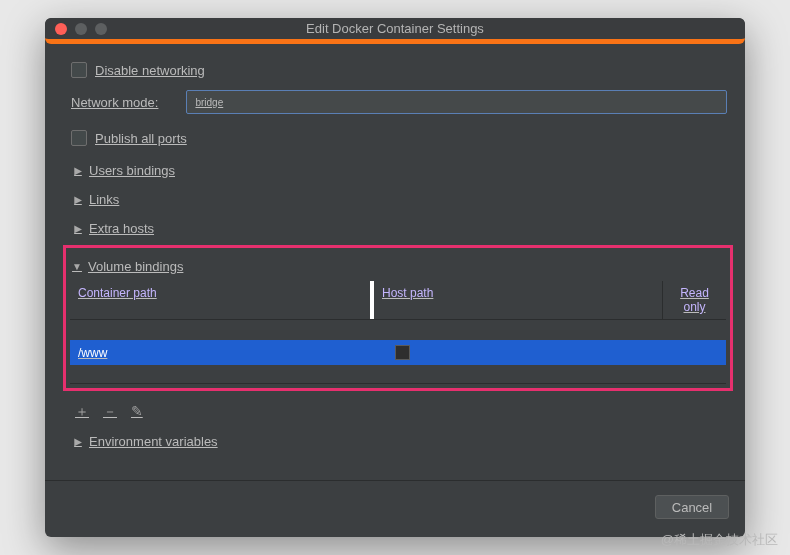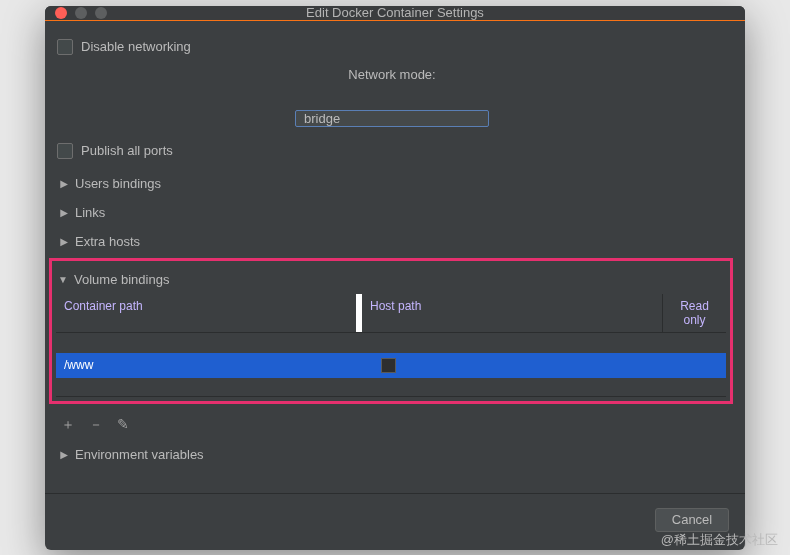--- a/index.html
+++ b/index.html
@@ -16,57 +16,58 @@
   .window {
     width: 700px;
     background: #3c3f41;
     border-radius: 6px;
     box-shadow: 0 12px 40px rgba(0,0,0,0.4);
     color: #bbbbbb;
     overflow: hidden;
     position: relative;
   }
   .titlebar {
-    height: 15px;
+    height: 26px;
     background: #3a3c3e;
-    border-bottom: 1px solid #f97316;
+    border-bottom: 5px solid #f97316;
     display: flex;
     align-items: center;
     position: relative;
+    border-radius: 6px;
   }
   .traffic { display: flex; gap: 8px; padding-left: 10px; }
   .tl { width: 12px; height: 12px; border-radius: 50%; }
   .red { background: #ff5f57; }
   .yel { background: #5d5f60; }
   .grn { background: #5d5f60; }
   .title { position: absolute; left: 0; right: 0; text-align: center; font-size: 13px; color: #b4b4b4; }
-  .content { padding: 14px 18px 14px 10px; }
+  .content { padding: 14px 18px 14px 24px; text-decoration: underline; }
   .row {
     display: flex;
     align-items: center;
     padding: 4px 0 10px 2px;
   }
   .chk {
     width: 16px; height: 16px;
     border: 1px solid #6e6e6e;
     background: #43494a;
     border-radius: 2px;
     margin-right: 8px;
     flex-shrink: 0;
   }
   .label { color: #bbbbbb; }
-  .field-row { display: flex; align-items: center; gap: 28px; padding: 2px 0 12px 2px; flex-direction: column; }
+  .field-row { display: flex; align-items: center; gap: 28px; padding: 2px 0 12px 2px; }
   .input {
     flex: 1;
-    height: 40px;
+    height: 24px;
     background: #45494a;
     border: 1px solid #5a7fb5;
     color: #bbbbbb;
     padding: 0 8px;
-    font-size: 13px;
+    font-size: 10px;
     border-radius: 2px;
   }
   .section {
     display: flex; align-items: center;
     padding: 7px 2px;
     cursor: default;
     color: #bbbbbb;
   }
   .arrow { width: 14px; display: inline-flex; justify-content: center; margin-right: 4px; color: #a9a9a9; font-size: 10px; }
   .highlight-box {
@@ -76,21 +77,21 @@
   }
   .table-head {
     display: flex;
     background: #3c3f41;
     border-bottom: 1px solid #2b2d2e;
     font-size: 12px;
     color: #c4b5fd;
   }
   .th, .td { padding: 5px 8px; }
   .col-c { width: 300px; }
-  .col-h { flex: 1; border-left: 6px solid #ffffff; }
+  .col-h { flex: 1; border-left: 4px solid #ffffff; }
   .col-r { width: 64px; text-align: center; border-left: 1px solid #2b2d2e; }
   .table-row {
     display: flex;
     background: #1f5fd0;
     color: #ffffff;
     font-size: 12px;
     align-items: center;
     margin-top: 20px;
   }
   .rd-chk { width: 15px; height: 15px; background: #2e2e2e; border: 1px solid #5a5a5a; margin: 0 auto; }

